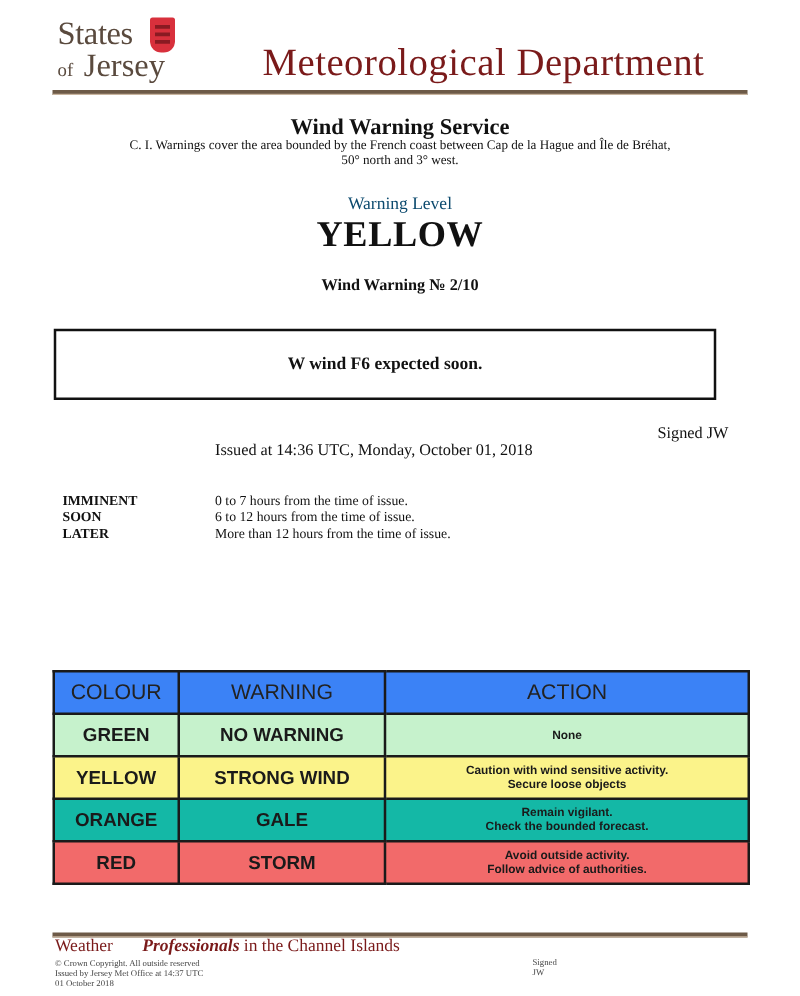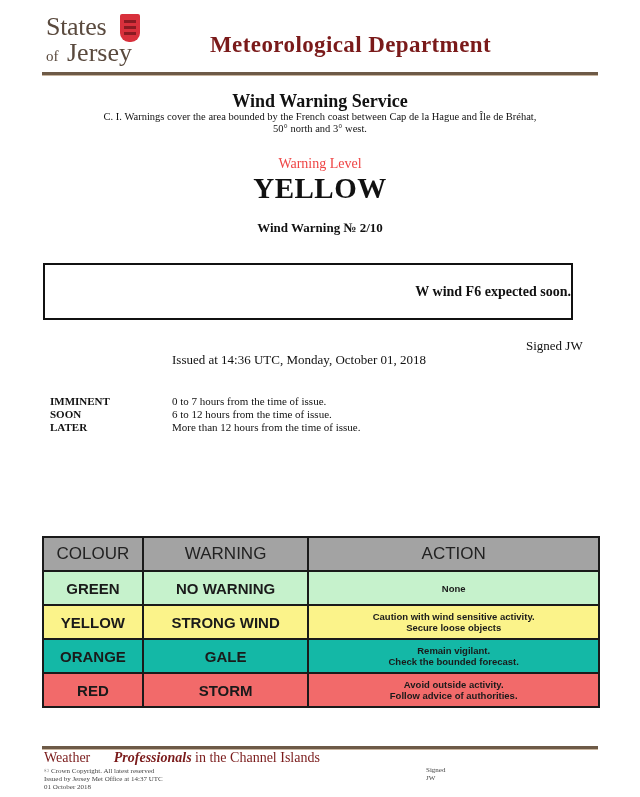--- a/index.html
+++ b/index.html
@@ -3,36 +3,36 @@
 <meta charset="utf-8">
 <style>
   html, body { margin:0; padding:0; background:#ffffff; }
   body { width:640px; height:797px; position:relative; overflow:hidden; font-family:"Liberation Serif", serif; color:#111; }
   .abs { position:absolute; }
   .logo-states { left:46px; top:12px; font-size:26px; color:#5a4a3e; font-family:"Liberation Serif", serif; letter-spacing:-0.3px; }
   .logo-of { left:46px; top:38px; font-size:26px; color:#5a4a3e; }
   .logo-of small { font-size:15px; margin-right:2px; }
   .crest { left:120px; top:14px; width:20px; height:28px; background:#d8303c; border-radius:2px 2px 9px 9px; }
   .crest i { position:absolute; left:4px; width:12px; height:3px; background:#8a1a22; }
-  .dept-title { left:210px; top:32px; font-size:23px; font-weight:bold; color:#7a1a1a; letter-spacing:0.4px; }
+  .dept-title { left:210px; top:32px; font-size:31px; font-weight:normal; color:#7a1a1a; letter-spacing:0.4px; }
   .top-rule { left:42px; top:72px; width:556px; height:3px; background:#6d5a47; border-bottom:1px solid #c9b59f; }
   .center { left:0; width:640px; text-align:center; }
   .svc-title { top:91px; font-size:18px; font-weight:bold; }
   .svc-desc { top:111px; font-size:10.5px; line-height:12px; }
-  .lvl-label { top:156px; font-size:14px; color:#ef4444; }
+  .lvl-label { top:156px; font-size:14px; color:#0c4a6e; }
   .lvl-value { top:172px; font-size:29px; font-weight:bold; letter-spacing:0.5px; }
   .warn-no { top:220px; font-size:13px; font-weight:bold; }
-  .msg-box { left:43px; top:263px; width:526px; height:53px; border:2px solid #111; text-align:right; line-height:53px; font-size:14px; font-weight:bold; }
+  .msg-box { left:43px; top:263px; width:526px; height:53px; border:2px solid #111; text-align:center; line-height:53px; font-size:14px; font-weight:bold; }
   .signed { left:526px; top:338px; font-size:13px; }
   .issued { left:172px; top:352px; font-size:13px; }
   .def-term { left:50px; font-size:11px; font-weight:bold; }
   .def-desc { left:172px; font-size:11px; }
   table.legend { position:absolute; left:42px; top:536px; width:558px; border-collapse:collapse; font-family:"Liberation Sans", sans-serif; }
   table.legend td, table.legend th { border:2px solid #1a1a1a; text-align:center; padding:0; }
-  table.legend th { background:#a3a3a3; font-weight:normal; font-size:17px; height:32px; color:#222; }
+  table.legend th { background:#3b82f6; font-weight:normal; font-size:17px; height:32px; color:#222; }
   table.legend td { height:32px; font-weight:bold; font-size:15px; color:#1a1a1a; }
   table.legend td.action { font-size:9.5px; line-height:11px; }
   .bottom-rule { left:42px; top:746px; width:556px; height:3px; background:#6d5a47; border-bottom:1px solid #c9b59f; }
   .footer-tag { left:44px; top:750px; font-size:14px; color:#7a1a1a; }
   .footer-tag b { font-style:italic;margin-left:20px; }
   .footer-small { left:44px; top:767px; font-size:7px; line-height:8px; color:#444; }
   .footer-signed { left:426px; top:766px; font-size:7px; line-height:8px; color:#444; }
 </style>
 </head>
 <body>
@@ -113,20 +113,20 @@
           <div>Avoid outside activity.</div>
           <div>Follow advice of authorities.</div>
         </td>
   </tr>
 </tbody>
   </table>
 
 <div class="abs bottom-rule"></div>
 <div class="abs footer-tag"><span>Weather </span><b>Professionals</b><span> in the Channel Islands</span></div>
 <div class="abs footer-small">
-  <div>© Crown Copyright. All latest reserved</div>
+  <div>© Crown Copyright. All outside reserved</div>
   <div>Issued by Jersey Met Office at 14:37 UTC</div>
   <div>01 October 2018</div>
 </div>
 <div class="abs footer-signed">
   <div>Signed</div>
   <div>JW</div>
 </div>
 
 </body></html>

